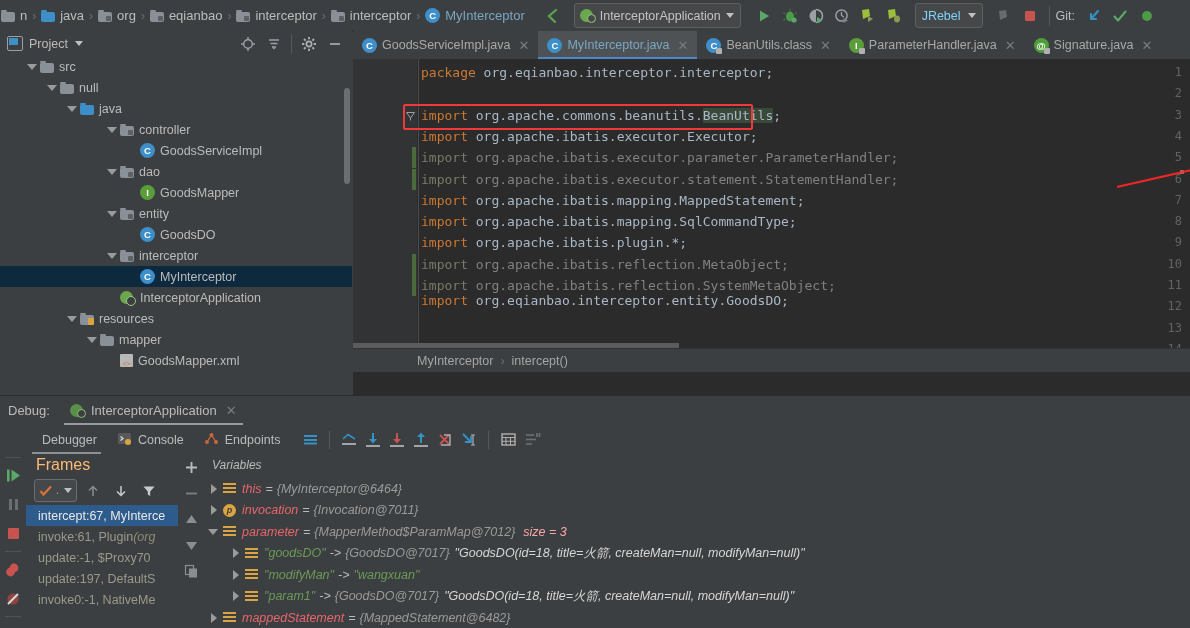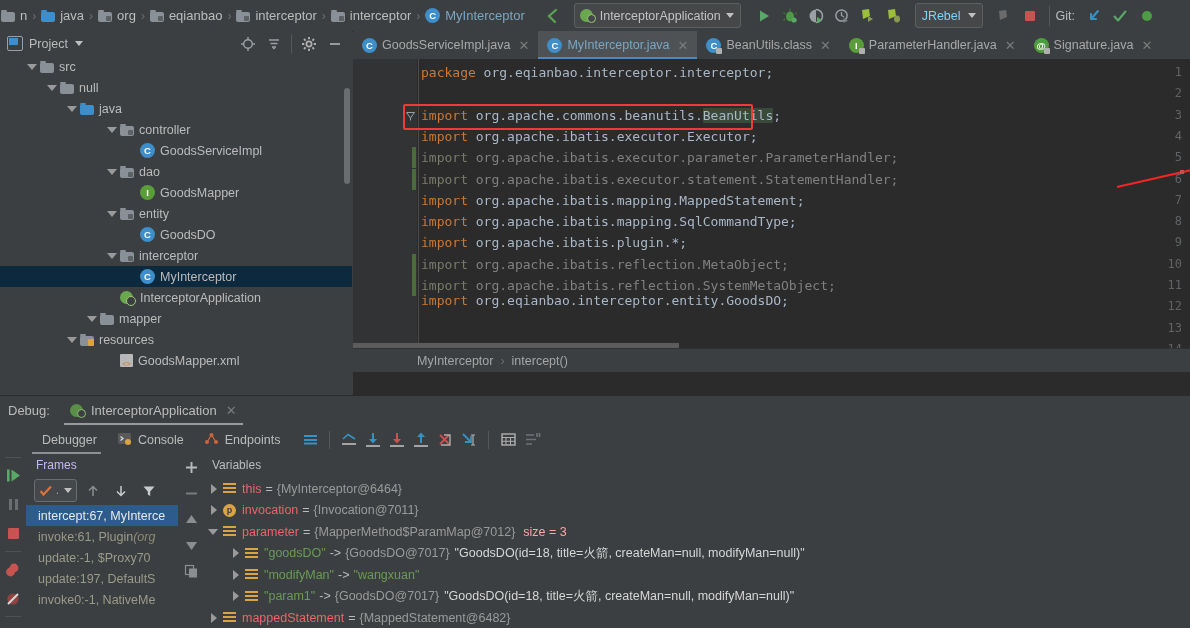--- a/index.html
+++ b/index.html
@@ -98,28 +98,28 @@
   .ttab{display:flex;align-items:center;gap:6px;height:28px;padding:0 10px;position:relative;font-size:12.5px;color:#bbbbbb;}
   .ttab.active:after{content:"";position:absolute;left:6px;right:6px;bottom:0;height:2px;background:#8f8f8f;}
   .dsep{width:1px;height:18px;background:#555859;margin:0 7px;}
   .dico{width:24px;height:24px;display:flex;align-items:center;justify-content:center;}
 
   #dbg-left-rail{position:absolute;left:0;top:58px;width:26px;height:175px;background:#3c3f41;}
   .rail-ico{width:26px;height:29px;display:flex;align-items:center;justify-content:center;}
   .rail-div{height:1px;background:#4f5254;margin:3px 5px;}
 
   #frames{position:absolute;left:26px;top:58px;width:152px;height:175px;background:#3c3f41;}
-  #frames .hd{height:22px;display:flex;align-items:center;padding-left:10px;color:#c4b5fd;font-size:12px;}
+  #frames .hd{height:22px;display:flex;align-items:center;padding-left:10px;color:#fdba74;font-size:16px;}
   #frames .ftool{height:29px;display:flex;align-items:center;padding-left:8px;gap:4px;}
   .thrbtn{height:21px;display:flex;align-items:center;gap:3px;padding:0 4px;border:1px solid #6b6e70;border-radius:3px;background:#45484a;}
   .frow{height:21px;display:flex;align-items:center;padding-left:12px;font-size:12.5px;color:#9a9a8a;white-space:nowrap;overflow:hidden;}
   .frow.sel{background:#2d5c8c;color:#e8e8e8;}
   .frow .it{font-style:italic;color:#8c8c78;}
 
-  #varpanel{position:absolute;left:178px;top:58px;width:1012px;height:175px;background:#3c3f41;}
+  #varpanel{position:absolute;left:178px;top:58px;width:1012px;height:175px;background:#3c3f41;font-style:italic;}
   #var-rail{position:absolute;left:0;top:0;width:26px;height:175px;}
   #var-head{position:absolute;left:26px;top:0;height:22px;display:flex;align-items:center;padding-left:8px;color:#bbbbbb;font-size:12px;}
   #var-list{position:absolute;left:26px;top:24px;right:0;bottom:0;overflow:hidden;}
   .vrow{height:21.5px;display:flex;align-items:center;white-space:nowrap;font-size:12.5px;}
   .varrow-tri{width:12px;height:12px;position:relative;flex:0 0 auto;margin-right:3px;}
   .varrow-tri.closed:after{content:"";position:absolute;left:3px;top:1px;border-top:5px solid transparent;border-bottom:5px solid transparent;border-left:6px solid #9a9a9a;}
   .varrow-tri.open:after{content:"";position:absolute;left:0px;top:3px;border-left:5px solid transparent;border-right:5px solid transparent;border-top:6px solid #9a9a9a;}
   .vico{width:13px;height:13px;margin-right:6px;flex:0 0 auto;position:relative;}
   .vico.field{background:transparent;}
   .vico.field:before{content:"";position:absolute;left:0;top:1px;width:13px;height:2px;background:#d9a441;box-shadow:0 4px 0 #d9a441,0 8px 0 #d9a441;}
@@ -380,33 +380,33 @@
       <div class="trow sel" style="padding-left:126px">
         <span class="arrow"></span>
         <span class="cicon">C</span>
         <span class="tlabel">MyInterceptor</span>
       </div>
       <div class="trow" style="padding-left:106px">
         <span class="arrow"></span>
         <span class="springicon"></span>
         <span class="tlabel">InterceptorApplication</span>
       </div>
+      <div class="trow" style="padding-left:66px">
+        <span class="arrow open"></span>
+        <span class="ficon resicon">
+          <i></i>
+        </span>
+        <span class="tlabel">resources</span>
+      </div>
       <div class="trow" style="padding-left:86px">
         <span class="arrow open"></span>
         <span class="ficon">
           <i></i>
         </span>
         <span class="tlabel">mapper</span>
-      </div>
-      <div class="trow" style="padding-left:66px">
-        <span class="arrow open"></span>
-        <span class="ficon resicon">
-          <i></i>
-        </span>
-        <span class="tlabel">resources</span>
       </div>
       <div class="trow" style="padding-left:106px">
         <span class="arrow"></span>
         <span class="xmlicon"></span>
         <span class="tlabel">GoodsMapper.xml</span>
       </div>
     </div>
   <div id="proj-scroll"></div>
 </div>
 

